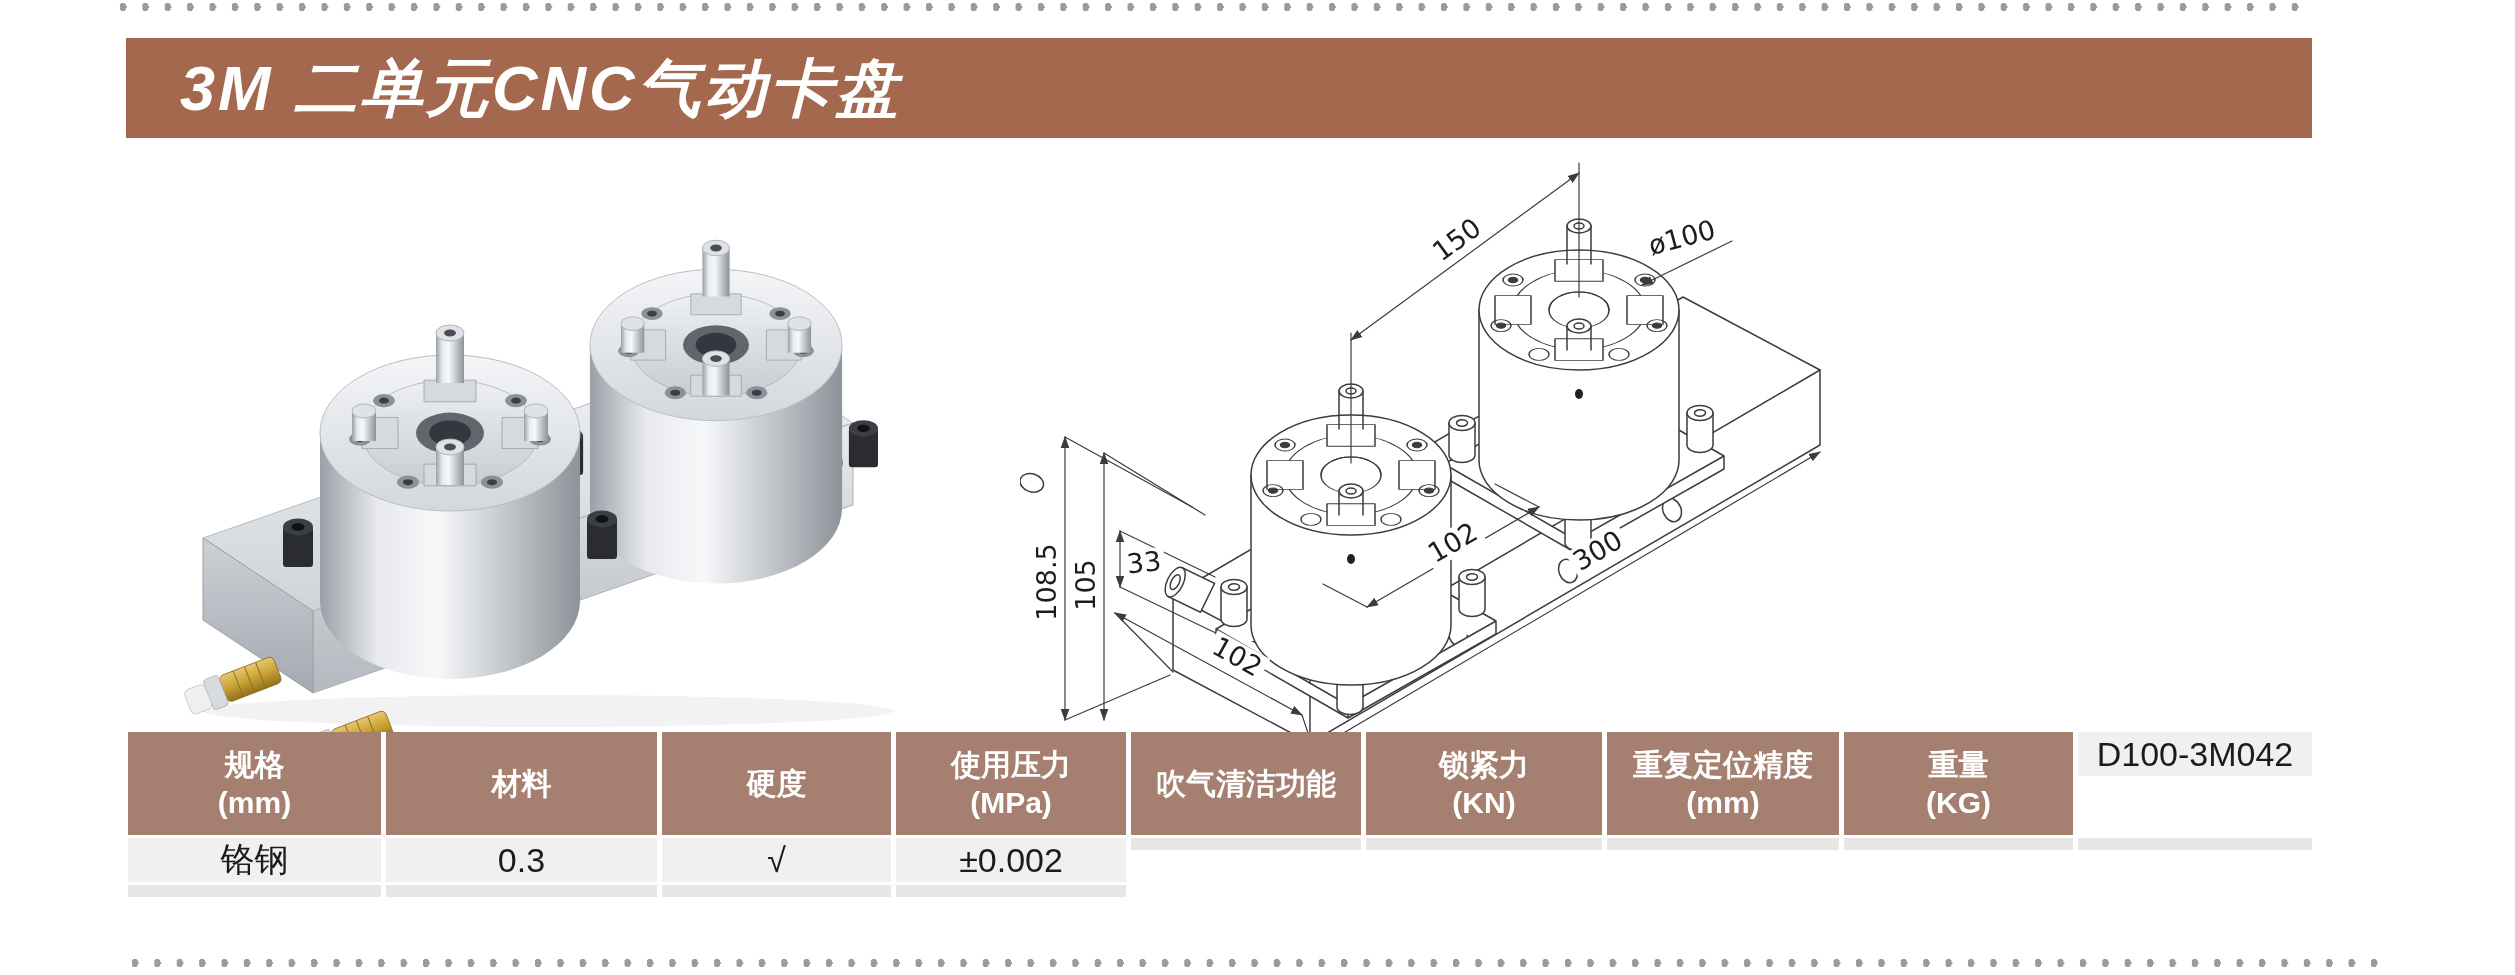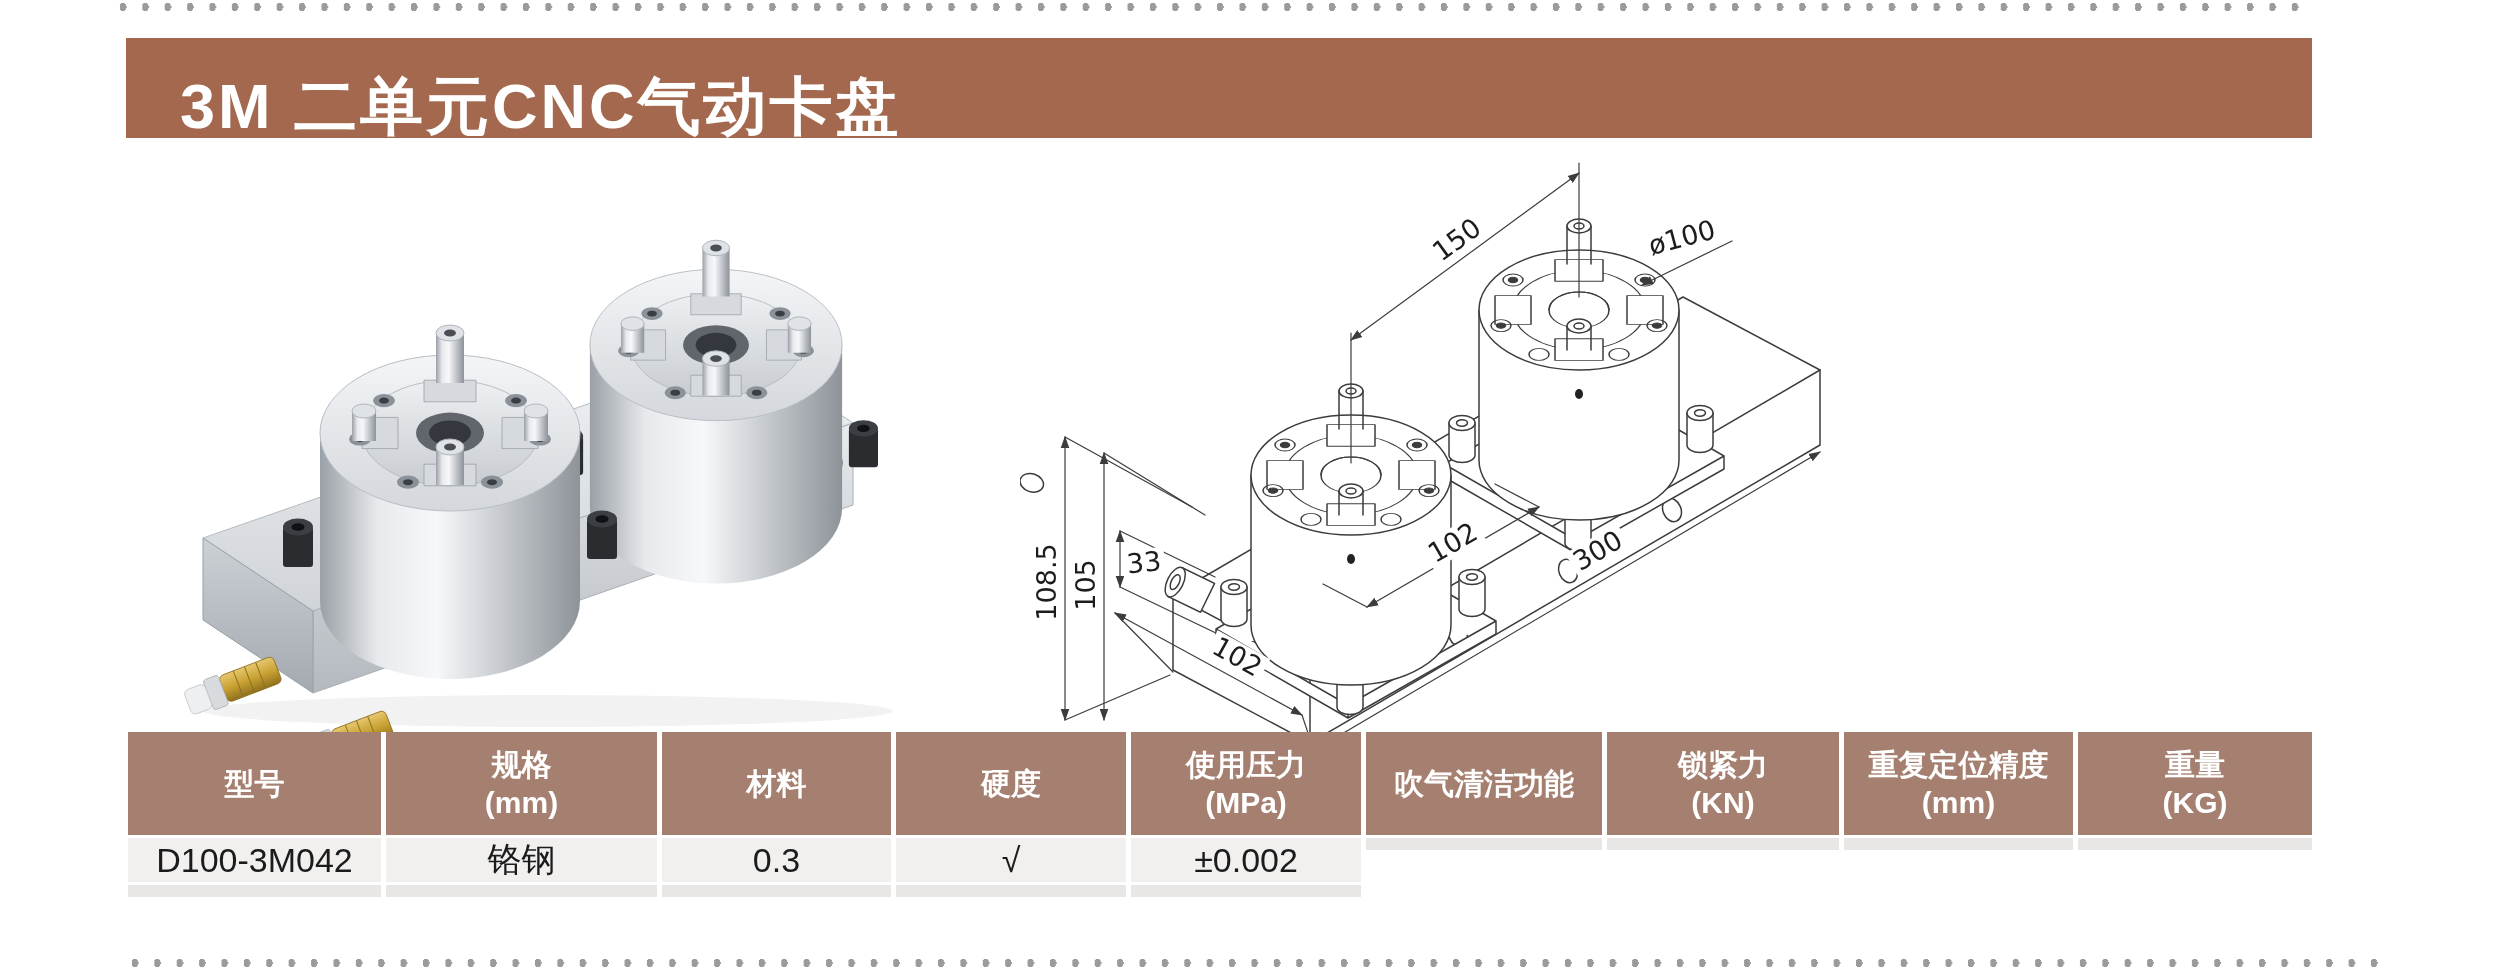--- a/index.html
+++ b/index.html
@@ -9,21 +9,21 @@
 
   
   .dots{height:12px;
     background-image:radial-gradient(ellipse 3.4px 4.4px at 5px 6px,#9b9b9b 97%,rgba(0,0,0,0) 100%);
     background-size:22.4px 12px;background-repeat:repeat-x;}
   .dots-top{left:118px;top:1px;width:2190px;}
   .dots-bottom{left:130px;top:957px;width:2258px;}
 
   
   .title-bar{left:126px;top:38px;width:2186px;height:100px;background:#A3684D;
-    display:flex;align-items:flex-end;}
+    display:flex;align-items:center;font-style:italic;}
   .title-bar h1{margin:0 0 0 54px;font-size:63px;line-height:1;color:#ffffff;
     font-weight:bold;letter-spacing:3px;}
 
   
   .photo-wrap{left:148px;top:133px;width:812px;height:600px;}
   .drawing-wrap{left:1020px;top:135px;width:985px;height:605px;}
   .photo-wrap svg,.drawing-wrap svg{display:block;width:100%;height:100%;}
 
   
   .dim{position:absolute;font-size:27px;color:#1c1c1c;background:#ffffff;
@@ -262,24 +262,20 @@
 <div class="dim" style="left:1682px;top:238px;transform:translate(-50%,-50%) rotate(-15deg);">ø100</div>
 <div class="dim" style="left:1047px;top:582px;transform:translate(-50%,-50%) rotate(-90deg);">108.5</div>
 <div class="dim" style="left:1086px;top:585px;transform:translate(-50%,-50%) rotate(-90deg);">105</div>
 <div class="dim" style="left:1144px;top:563px;transform:translate(-50%,-50%) rotate(-6deg);">33</div>
 <div class="dim" style="left:1237px;top:657px;transform:translate(-50%,-50%) rotate(29deg);">102</div>
 <div class="dim" style="left:1453px;top:543px;transform:translate(-50%,-50%) rotate(-30deg);">102</div>
 <div class="dim" style="left:1598px;top:551px;transform:translate(-50%,-50%) rotate(-30deg);">300</div>
 
 <div class="abs spec-table">
   <div class="th">
-    <span>型号</span>
-
-  </div>
-  <div class="th">
     <span>规格</span>
     <span class="h2">(mm)</span>
   </div>
   <div class="th">
     <span>材料</span>
 
   </div>
   <div class="th">
     <span>硬度</span>
 

